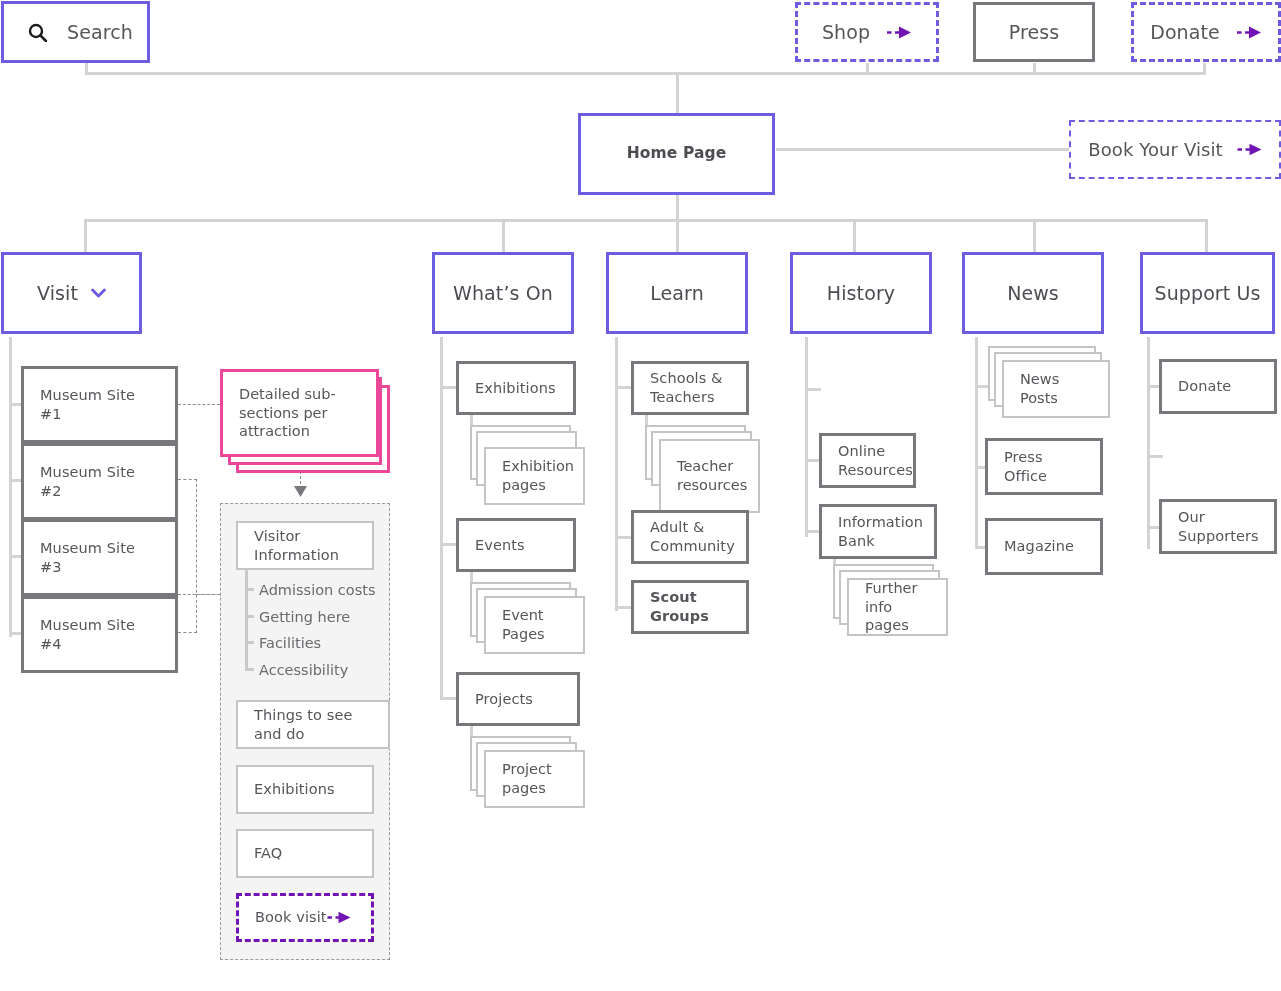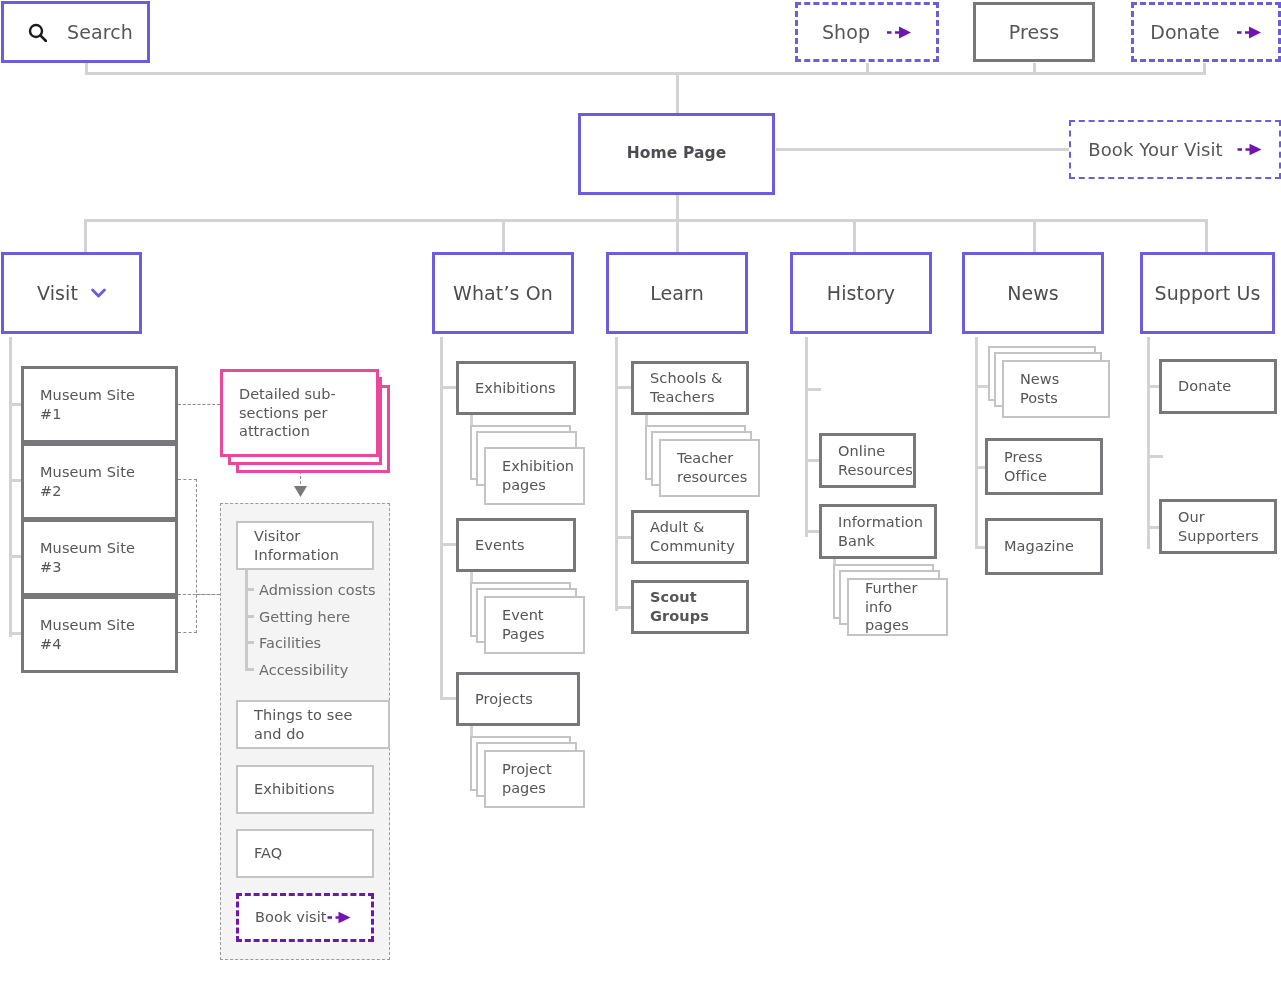--- a/index.html
+++ b/index.html
@@ -394,21 +394,21 @@
     <div class="layer" style="left:6px;top:6px;width:101px;height:55px;"></div>
     <div class="layer top" style="left:14px;top:14px;width:101px;height:58px;">Project pages</div>
   </div>
 
   <div class="node v-grey" style="left:631px;top:361px;width:118px;height:54px;">
     <span class="lbl">Schools &amp; Teachers</span>
   </div>
   <div class="stack light" style="left:645px;top:425px;width:114px;height:72px;">
     <div class="layer" style="left:0;top:0;width:101px;height:55px;"></div>
     <div class="layer" style="left:6px;top:6px;width:101px;height:55px;"></div>
-    <div class="layer top" style="left:14px;top:14px;width:101px;height:58px;">Teacher resources</div>
+    <div class="layer top" style="left:14px;top:14px;width:101px;height:74px;">Teacher resources</div>
   </div>
 
   <div class="node v-grey" style="left:631px;top:510px;width:118px;height:54px;">
     <span class="lbl">Adult &amp; Community</span>
   </div>
   <div class="node v-grey" style="left:631px;top:580px;width:118px;height:54px;font-weight:bold;">
     <span class="lbl">Scout Groups</span>
   </div>
 
   <div class="node v-grey" style="left:819px;top:433px;width:97px;height:55px;">

